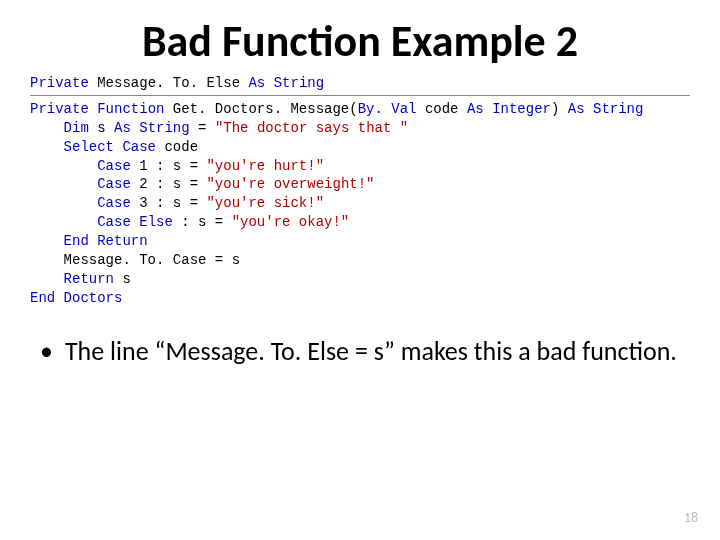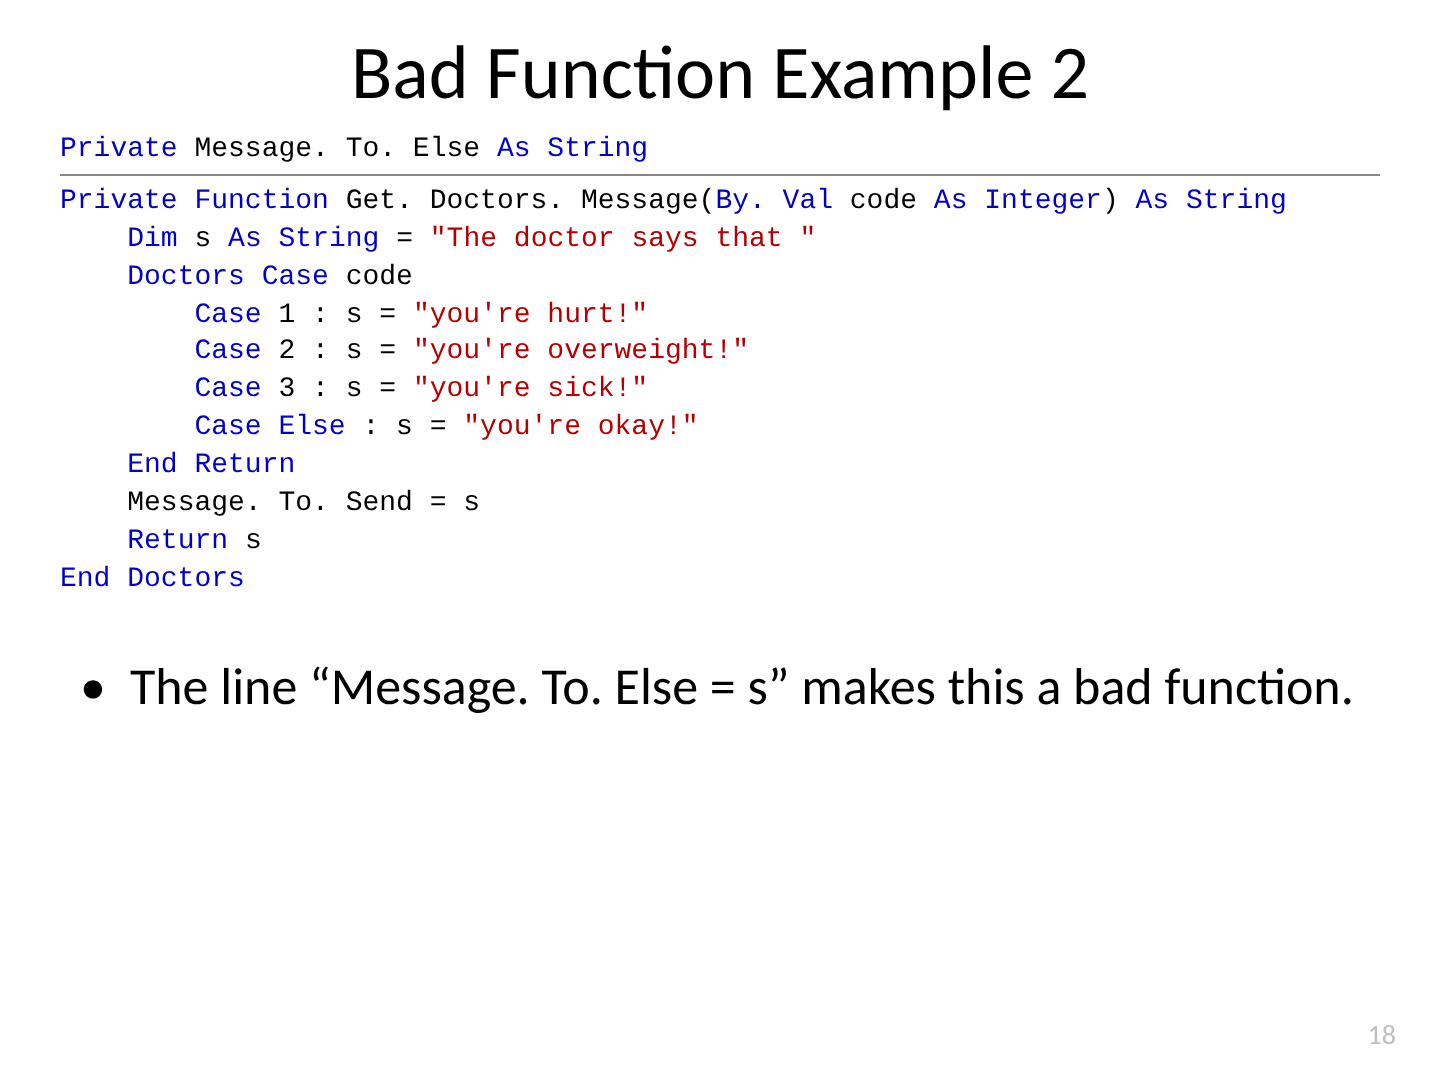--- a/index.html
+++ b/index.html
@@ -8,22 +8,22 @@
     width: 720px;
     height: 540px;
     background: #fff;
     font-family: Calibri, Arial, sans-serif;
     color: #000;
     position: relative;
     overflow: hidden;
   }
   .title {
     text-align: center;
-    font-size: 38px;
-    font-weight: 400;
+    font-size: 44px;
+    font-weight: 700;
     margin: 14px 0 6px 0;
   }
   .code-block {
     font-family: Consolas, "Courier New", monospace;
     font-size: 14px;
     line-height: 1.35;
     margin: 4px 30px 0 30px;
     white-space: pre;
   }
   .kw  { color: #0000c8; }              
@@ -54,27 +54,27 @@
 </style>
 </head>
 <body>
 
 <div class="title">Bad Function Example 2</div>
 
 <div class="code-block"><span class="kw">Private</span><span> </span><span>Message. To. Else</span><span> </span><span class="kw">As</span><span> </span><span class="kw">String</span></div>
 <hr class="hr">
 <div class="code-block"><span class="kw">Private</span><span> </span><span class="kw">Function</span><span> </span><span>Get. Doctors. Message</span><span>(</span><span class="kw">By. Val</span><span> </span><span>code</span><span> </span><span class="kw">As</span><span> </span><span class="kw">Integer</span><span>)</span><span> </span><span class="kw">As</span><span> </span><span class="kw">String</span>
 <span>    </span><span class="kw">Dim</span><span> </span><span>s</span><span> </span><span class="kw">As</span><span> </span><span class="kw">String</span><span> = </span><span class="str">"The doctor says that "</span>
-<span>    </span><span class="kw">Doctors Case</span><span> </span><span>code</span>
+<span>    </span><span class="kw">Select Case</span><span> </span><span>code</span>
 <span>        </span><span class="kw">Case</span><span> </span><span>1</span><span> : s = </span><span class="str">"you're hurt!"</span>
 <span>        </span><span class="kw">Case</span><span> </span><span>2</span><span> : s = </span><span class="str">"you're overweight!"</span>
 <span>        </span><span class="kw">Case</span><span> </span><span>3</span><span> : s = </span><span class="str">"you're sick!"</span>
 <span>        </span><span class="kw">Case Else</span><span> : s = </span><span class="str">"you're okay!"</span>
 <span>    </span><span class="kw">End Return</span>
-<span>    </span><span>Message. To. Send = s</span>
+<span>    </span><span>Message. To. Case = s</span>
 <span>    </span><span class="kw">Return</span><span> </span><span>s</span>
 <span class="kw">End Doctors</span></div>
 
 <div class="bullet-row">
   <span class="bullet-dot">•</span>
   <span>The line “Message. To. Else = s” makes this a bad function.</span>
 </div>
 
 <div class="page-num">18</div>
 

